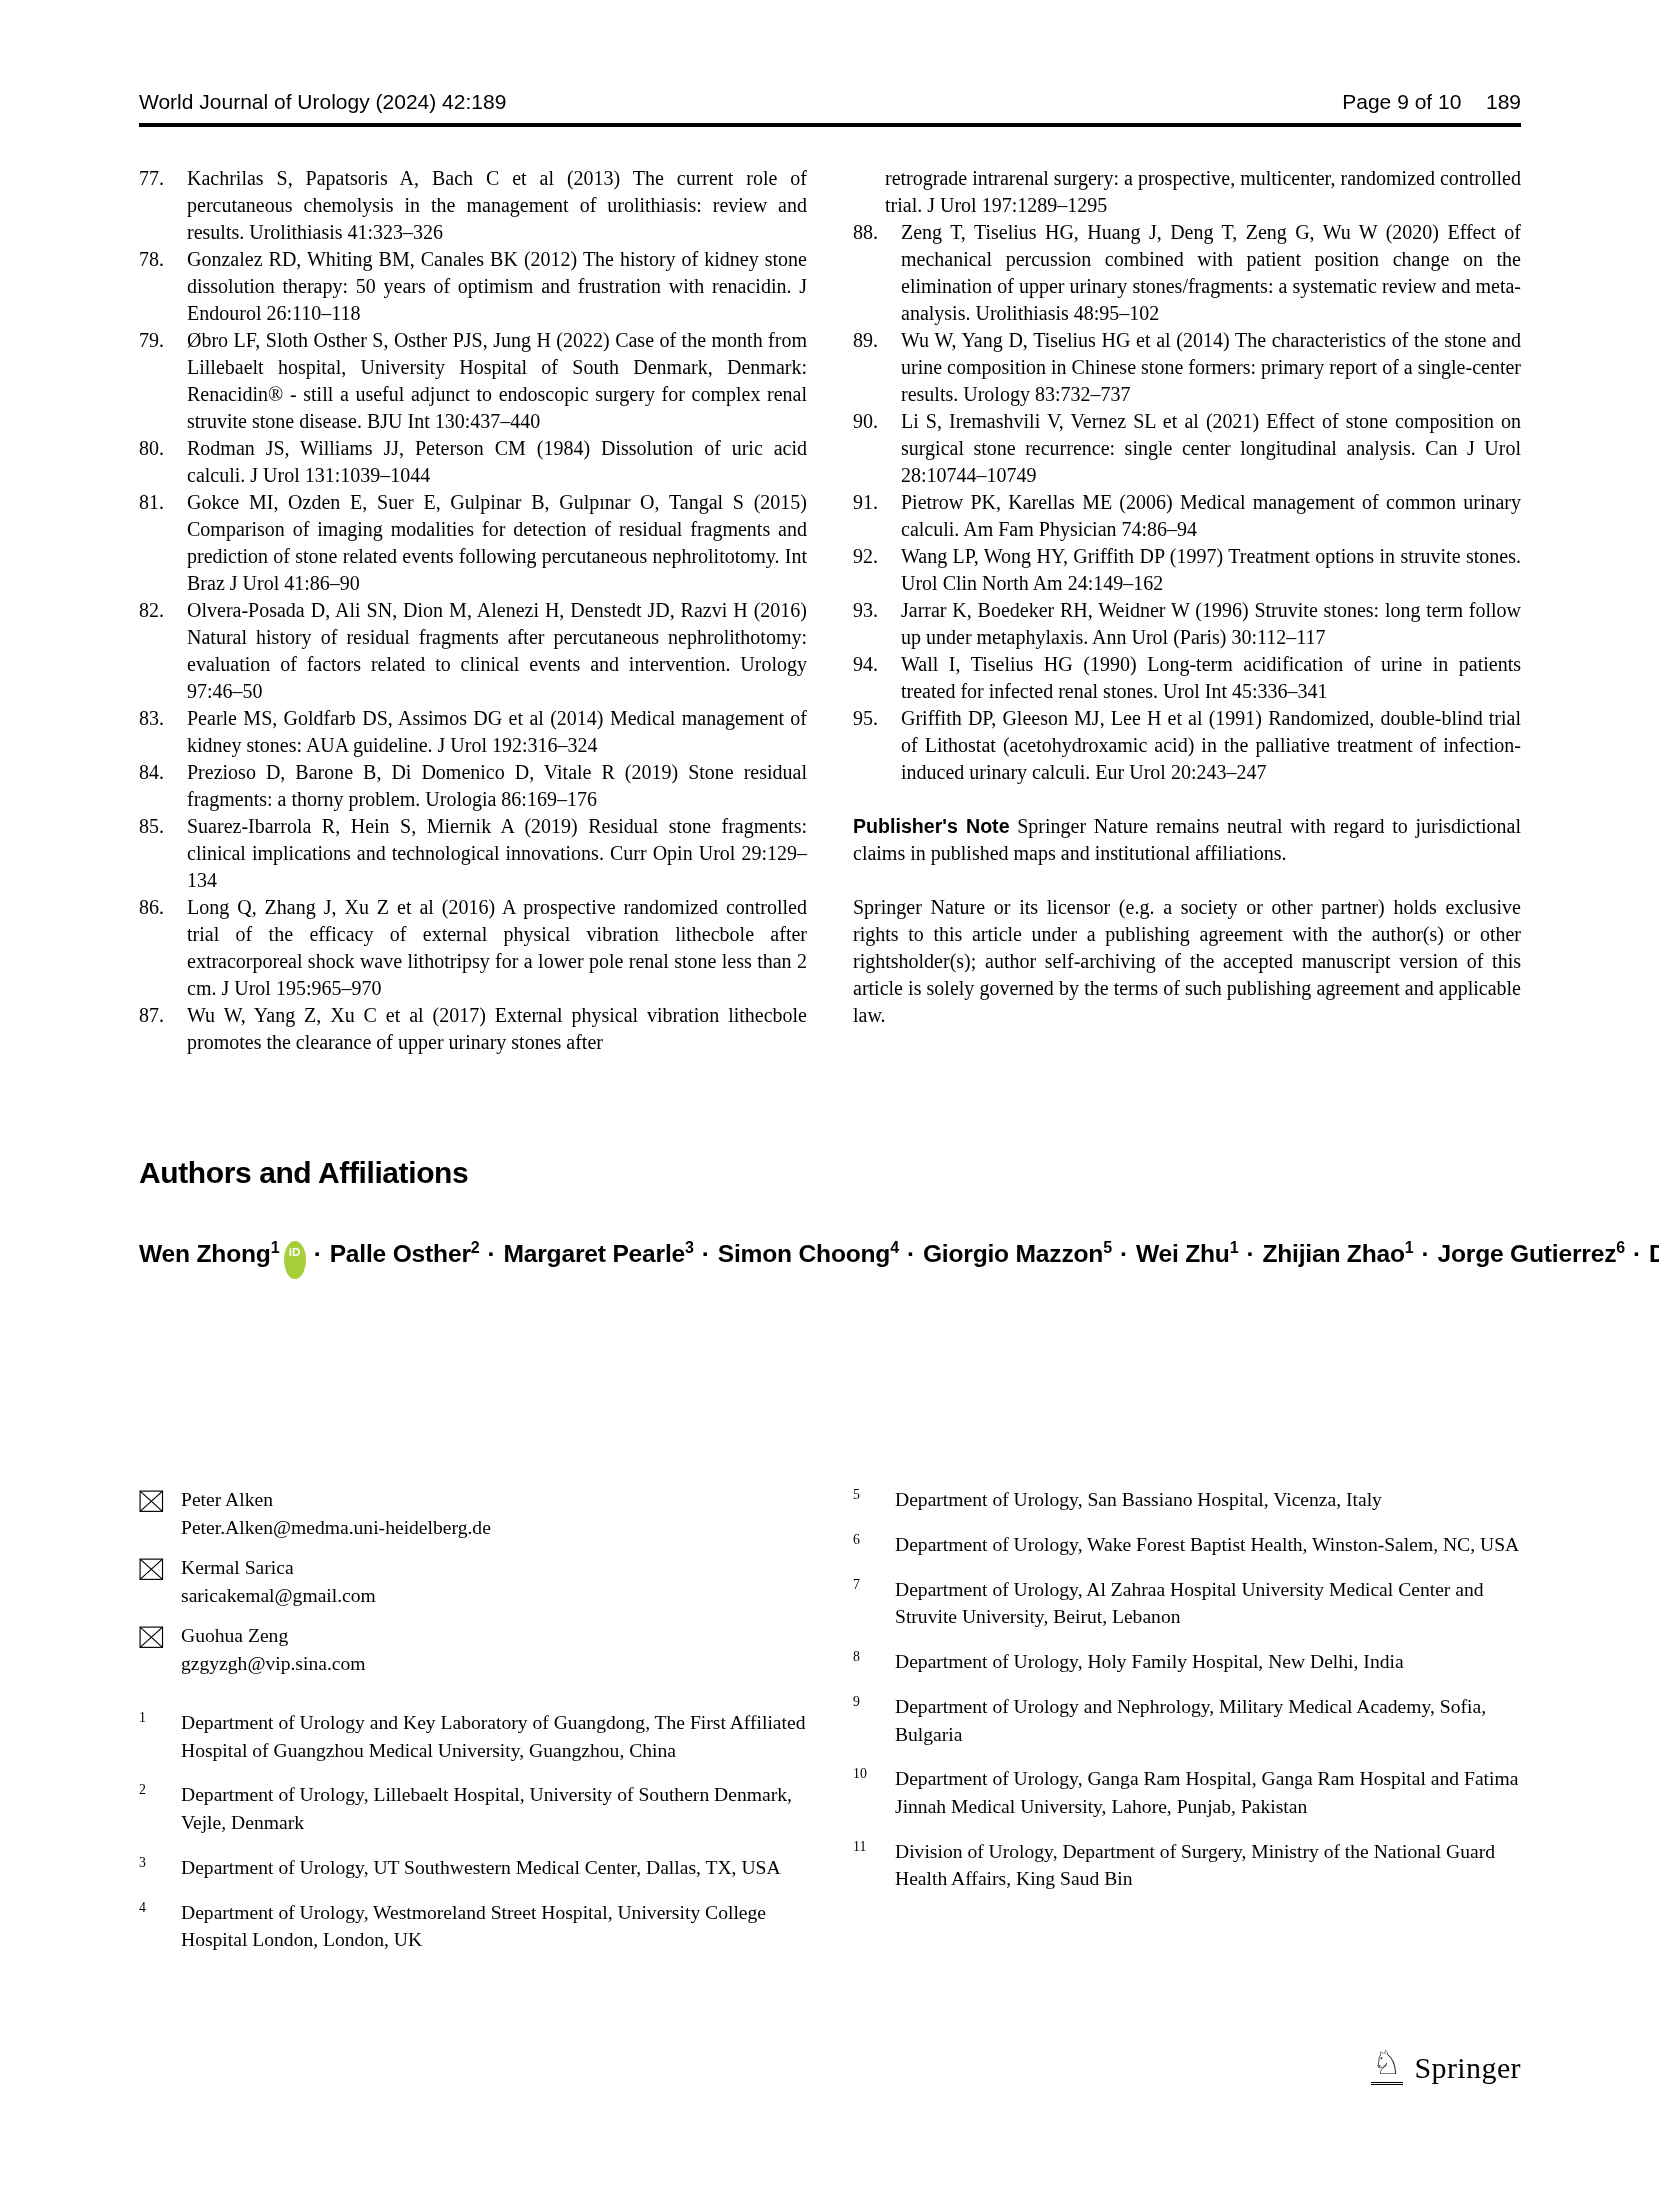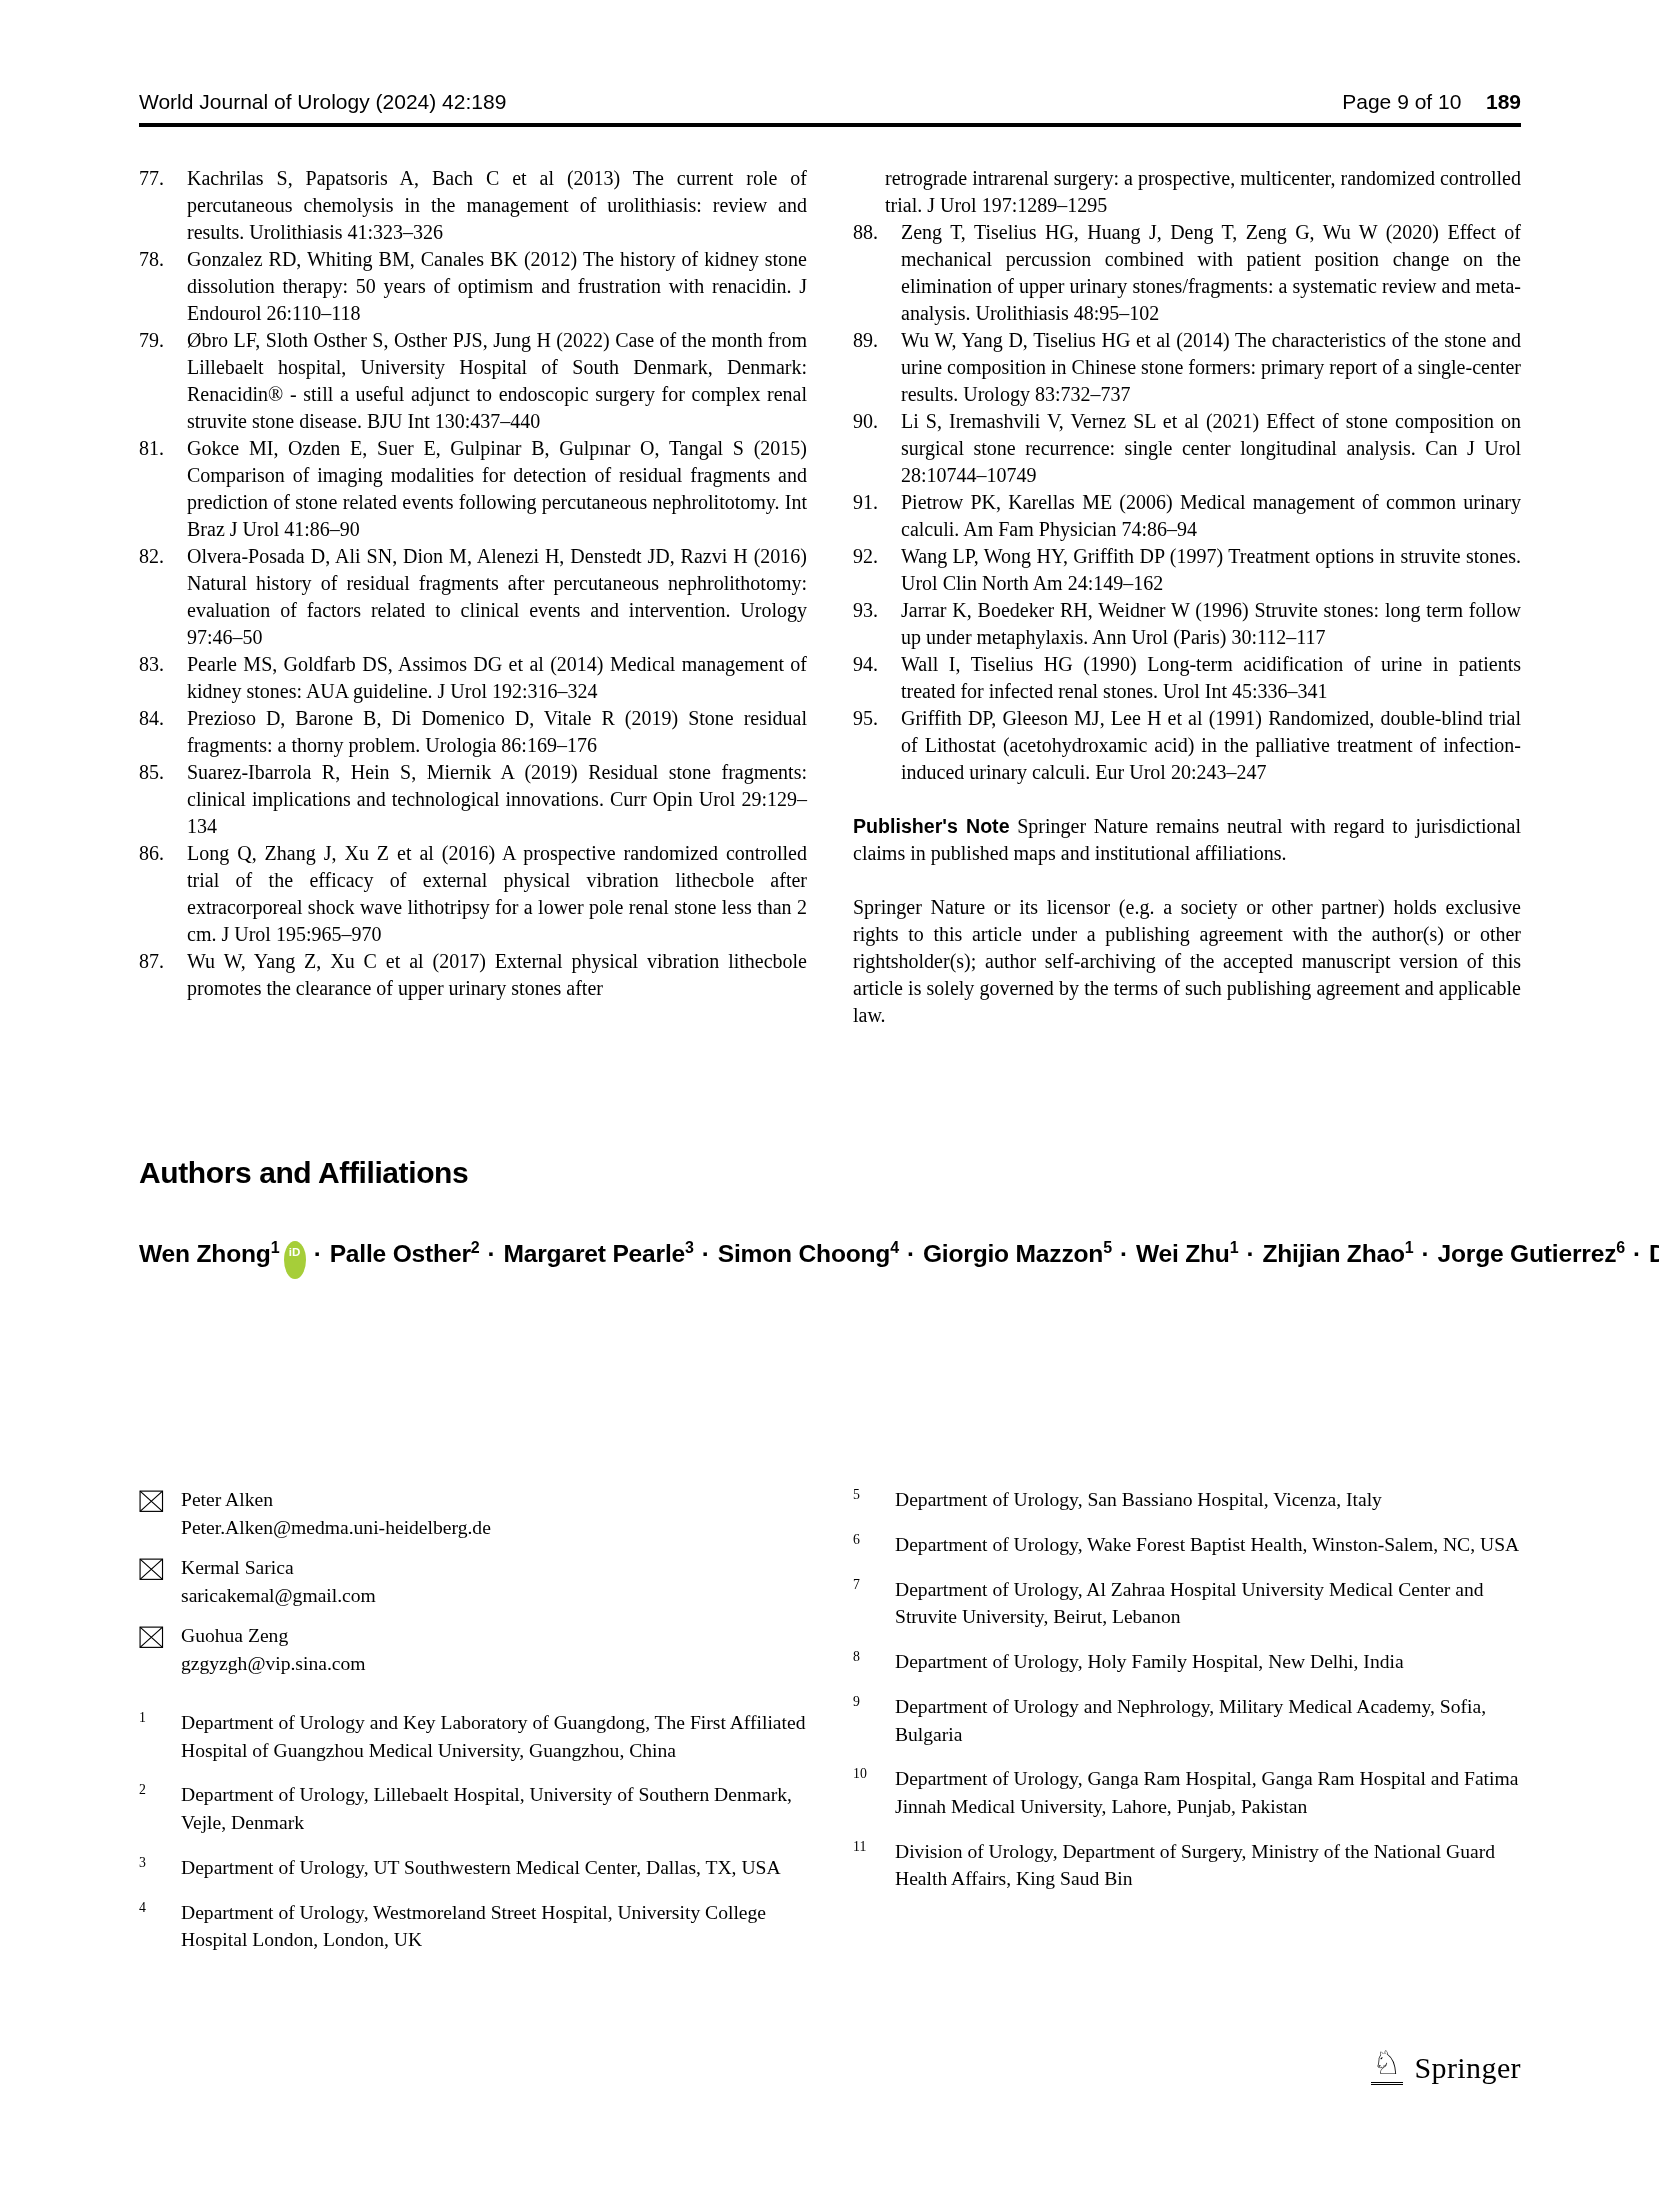--- a/index.html
+++ b/index.html
@@ -5,21 +5,21 @@
   html,body{margin:0;padding:0;background:#ffffff;}
   body{width:1660px;height:2205px;position:relative;color:#000;
        font-family:"Liberation Serif",serif;-webkit-font-smoothing:antialiased;}
   .page{position:absolute;inset:0;overflow:hidden;}
 
   
   .hdr{position:absolute;left:139px;top:90px;width:1382px;display:flex;
        justify-content:space-between;align-items:baseline;
        font-family:"Liberation Sans",sans-serif;font-size:21px;}
   .hdr-right{display:flex;gap:24.6px;align-items:baseline;}
-  .hdr-pagenum{font-weight:bold;}
+  .hdr-pagenum{font-weight:normal;}
   .hdr-rule{position:absolute;left:139px;top:123px;width:1382px;height:4.3px;background:#000;}
 
   
   .refs{position:absolute;left:139px;top:165px;width:1382px;display:flex;gap:46px;
         font-size:20px;line-height:27px;}
   .refcol{width:668px;flex:0 0 668px;}
   .ref{display:flex;}
   .ref-num{flex:0 0 48px;}
   .ref-text{flex:1;text-align:justify;}
   .continuation{margin:0 0 0 32px;text-align:justify;font-family:Liberation Serif, serif;}
@@ -83,20 +83,24 @@
         </div>
         <div class="ref">
           <span class="ref-num">78.</span>
           <span class="ref-text">Gonzalez RD, Whiting BM, Canales BK (2012) The history of kidney stone dissolution therapy: 50 years of optimism and frustration with renacidin. J Endourol 26:110–118</span>
         </div>
         <div class="ref">
           <span class="ref-num">79.</span>
           <span class="ref-text">Øbro LF, Sloth Osther S, Osther PJS, Jung H (2022) Case of the month from Lillebaelt hospital, University Hospital of South Denmark, Denmark: Renacidin® - still a useful adjunct to endoscopic surgery for complex renal struvite stone disease. BJU Int 130:437–440</span>
         </div>
         <div class="ref">
+          <span class="ref-num">80.</span>
+          <span class="ref-text">Rodman JS, Williams JJ, Peterson CM (1984) Dissolution of uric acid calculi. J Urol 131:1039–1044</span>
+        </div>
+        <div class="ref">
           <span class="ref-num">81.</span>
           <span class="ref-text">Gokce MI, Ozden E, Suer E, Gulpinar B, Gulpınar O, Tangal S (2015) Comparison of imaging modalities for detection of residual fragments and prediction of stone related events following percutaneous nephrolitotomy. Int Braz J Urol 41:86–90</span>
         </div>
         <div class="ref">
           <span class="ref-num">82.</span>
           <span class="ref-text">Olvera-Posada D, Ali SN, Dion M, Alenezi H, Denstedt JD, Razvi H (2016) Natural history of residual fragments after percutaneous nephrolithotomy: evaluation of factors related to clinical events and intervention. Urology 97:46–50</span>
         </div>
         <div class="ref">
           <span class="ref-num">83.</span>
           <span class="ref-text">Pearle MS, Goldfarb DS, Assimos DG et al (2014) Medical management of kidney stones: AUA guideline. J Urol 192:316–324</span>

